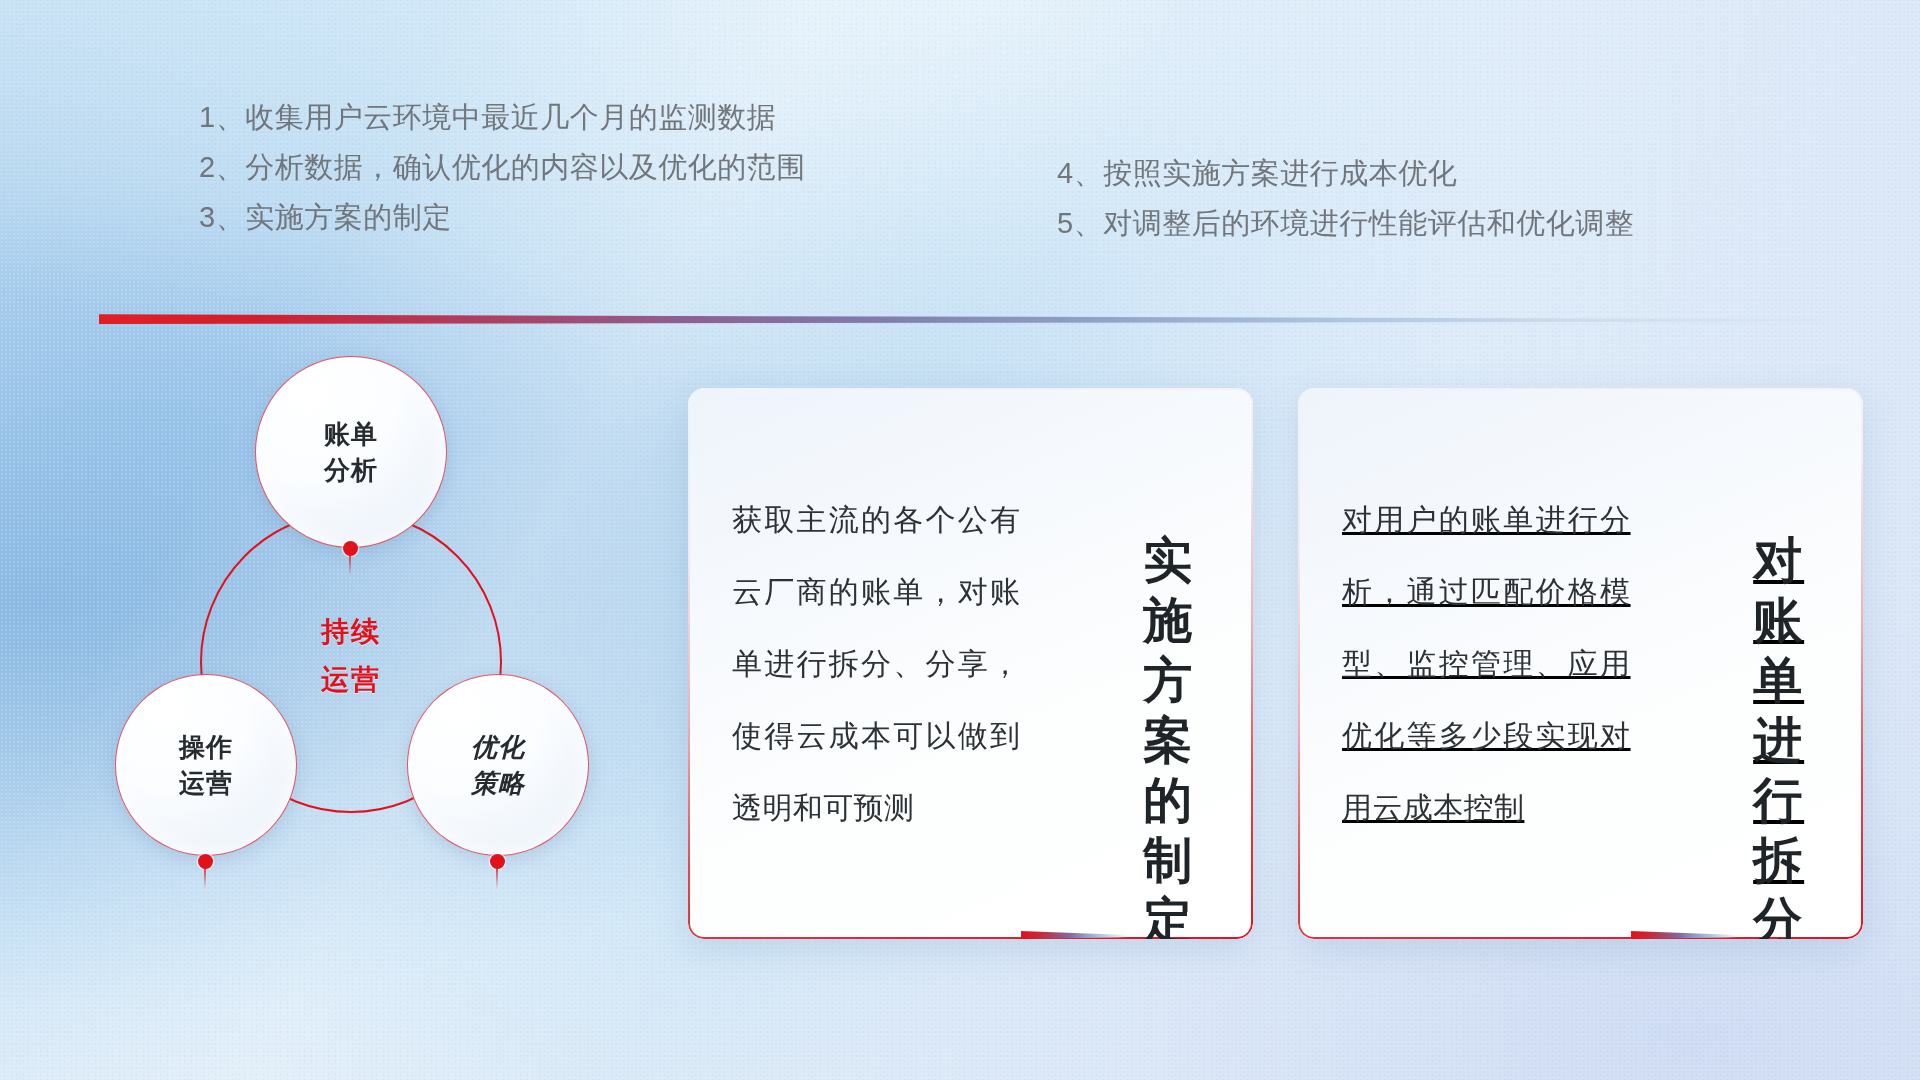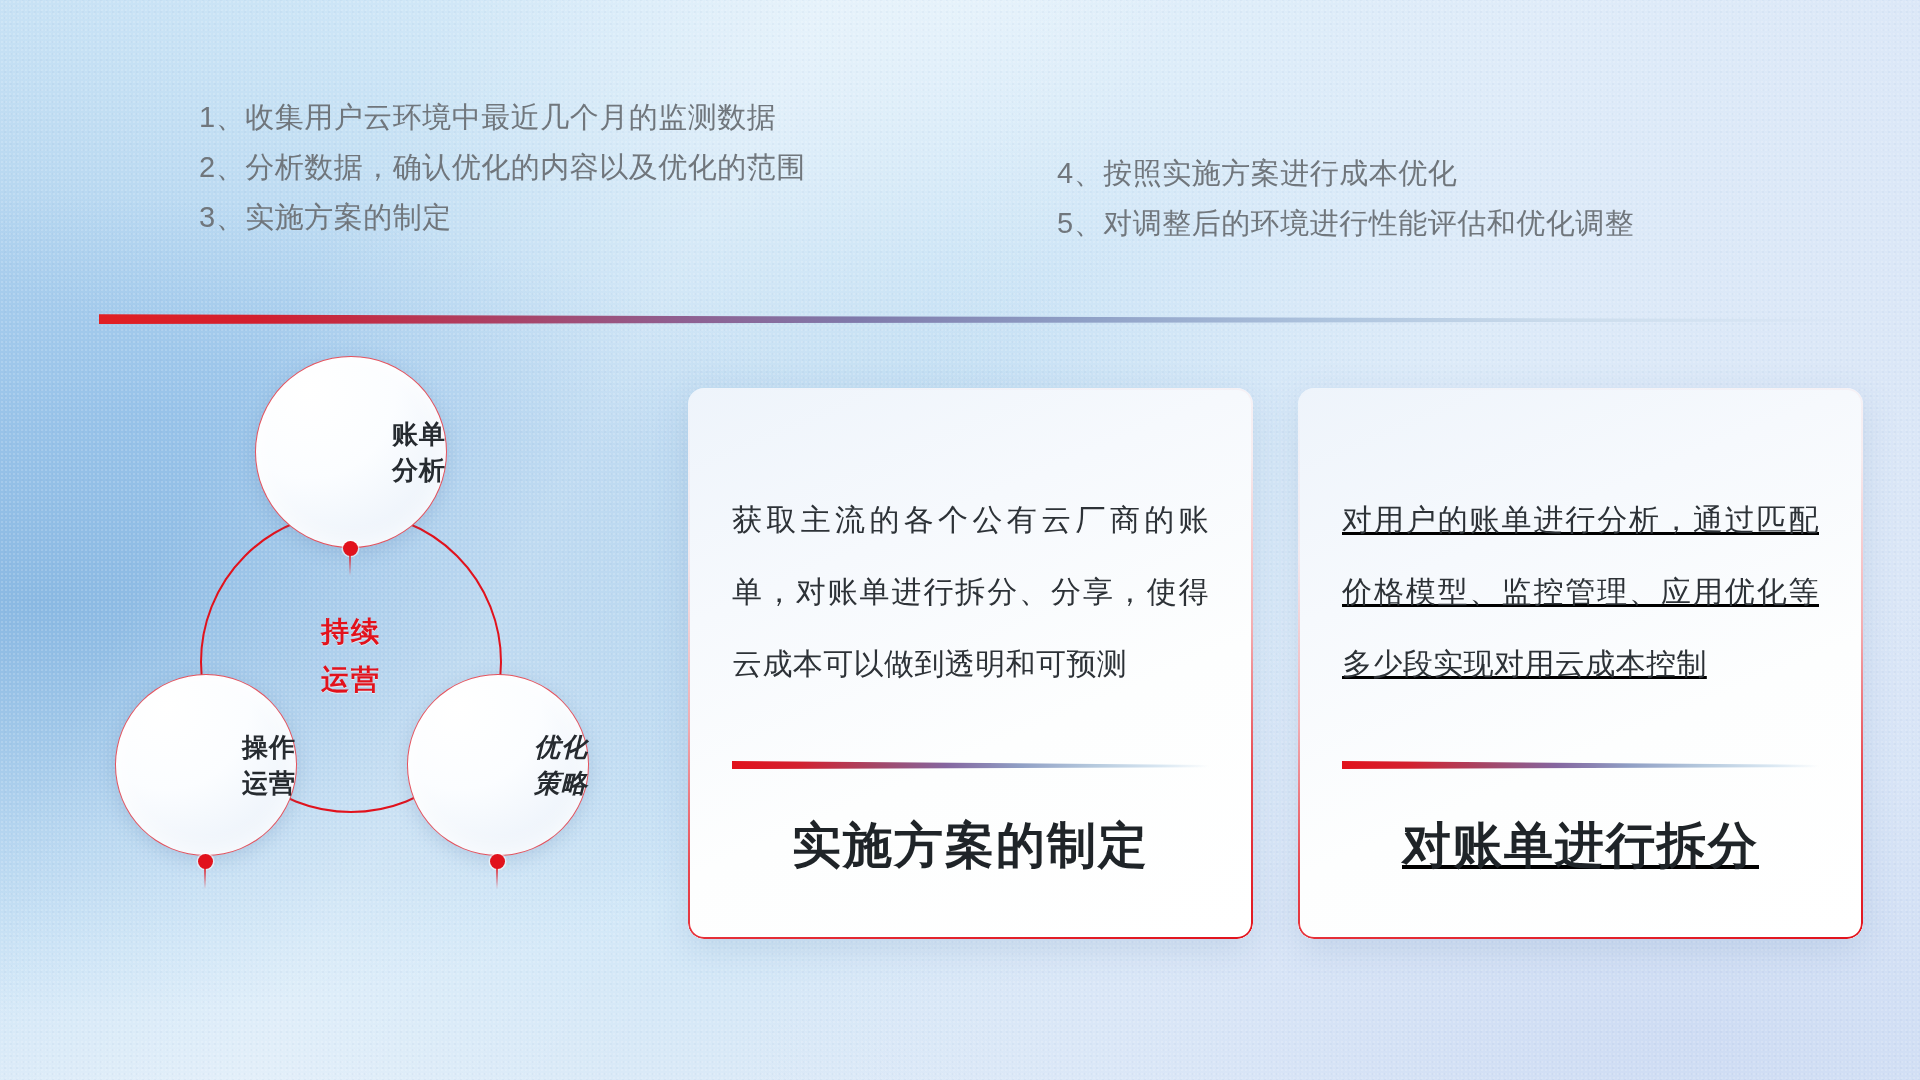--- a/index.html
+++ b/index.html
@@ -84,21 +84,21 @@
     box-sizing:border-box;
   }
 
   .bubble {
     position:absolute;
     border-radius:50%;
     border:1.6px solid rgba(224,40,52,.80);
     background:
       radial-gradient(120% 120% at 28% 18%, #ffffff 0%, #fbfdff 38%, #eef4fb 70%, #e4edf8 100%);
     box-shadow:0 5px 18px rgba(85,125,170,.22), inset 0 0 26px rgba(255,255,255,.92);
-    display:flex; align-items:center; justify-content:flex-end;
+    display:flex; align-items:center; justify-content:center;
     text-align:center;
   }
   .bubble .lbl {
     font-size:26px;
     line-height:36px;
     font-weight:700;
     color:#262b30;
     letter-spacing:1px;
     white-space:pre-line;
     position:relative; z-index:3;
@@ -168,21 +168,21 @@
   }
   #card-1 { left:688px; }
   #card-2 { left:1298px;text-decoration:underline; }
 
   .cardInner {
     position:relative;
     z-index:2;
     height:100%;
     padding:96px 44px 0 44px;
     display:flex;
-    flex-direction:column;
+    flex-direction:row;
   }
   .cardBody {
     font-size:30px;
     line-height:72px;
     color:#2d3237;
     letter-spacing:.4px;
     text-align:justify;
     text-align-last:left;
   }
   .cardRule {

